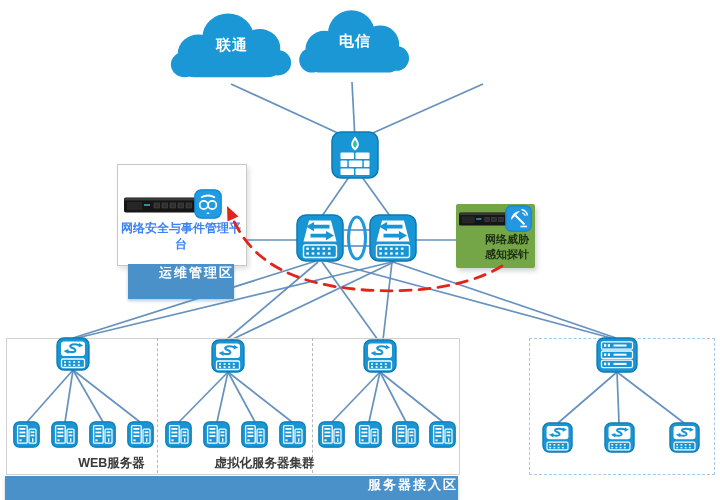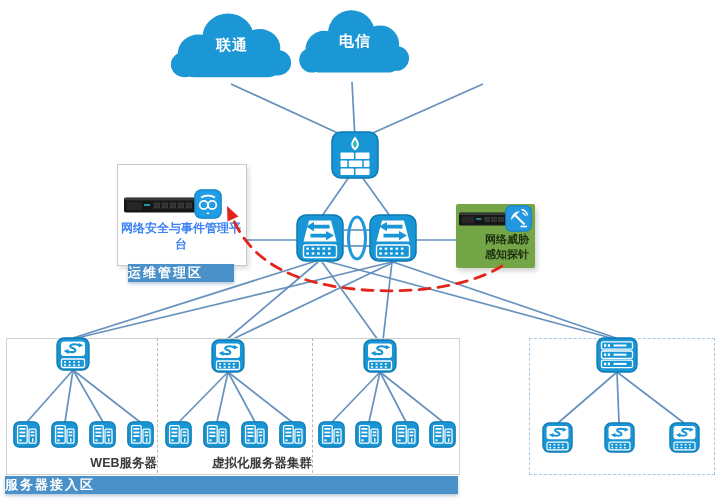--- a/index.html
+++ b/index.html
@@ -17,22 +17,22 @@
   .icon{position:absolute;}
   .mgmt-box{
     position:absolute;left:117px;top:164px;width:128px;height:100px;
     background:#fff;border:1px solid #c8c8c8;box-shadow:2px 3px 5px rgba(0,0,0,.13);
   }
   .mgmt-label{
     position:absolute;left:121px;top:221px;width:120px;text-align:center;
     font-size:12px;font-weight:bold;color:#3b82f6;line-height:1.3;
   }
   .zone-bar{
-    position:absolute;height:18px;background:#4a90c9;color:#fff;
-    font-size:13px;font-weight:bold;text-align:left;line-height:18px;
+    position:absolute;height:35px;background:#4a90c9;color:#fff;
+    font-size:13px;font-weight:bold;text-align:right;line-height:18px;
     letter-spacing:2px;box-shadow:0 2px 3px rgba(100,140,180,.45);
   }
   .probe-box{
     position:absolute;left:456px;top:204px;width:79px;height:64px;
     background:#74a647;border-radius:2px;box-shadow:2px 3px 5px rgba(0,0,0,.18);
   }
   .probe-label{
     position:absolute;left:25px;top:28px;width:52px;text-align:center;
     font-size:11px;font-weight:bold;color:#1d3012;line-height:1.35;
   }
@@ -41,22 +41,22 @@
     border:1px solid #d2d2d2;
   }
   .zone-divider{
     position:absolute;top:338px;height:135px;width:0;border-left:1px dashed #b8b8b8;
   }
   .station-zone{
     position:absolute;left:529px;top:338px;width:184px;height:135px;
     border:1px dashed #a5c8e6;
   }
   .group-label{
-    position:absolute;top:455px;height:15px;text-align:right;
-    font-size:12.5px;color:#3a3a3a;font-weight:bold;
+    position:absolute;top:455px;height:15px;text-align:center;
+    font-size:12.5px;color:#3a3a3a;font-weight:bold;padding-left:30px;
   }
   .station-switch-label{
     position:absolute;left:529px;top:455px;width:184px;text-align:center;
     font-size:12px;color:#98a6b3;
   }
 </style>
 </head>
 <body>
 
 <div class="canvas">

